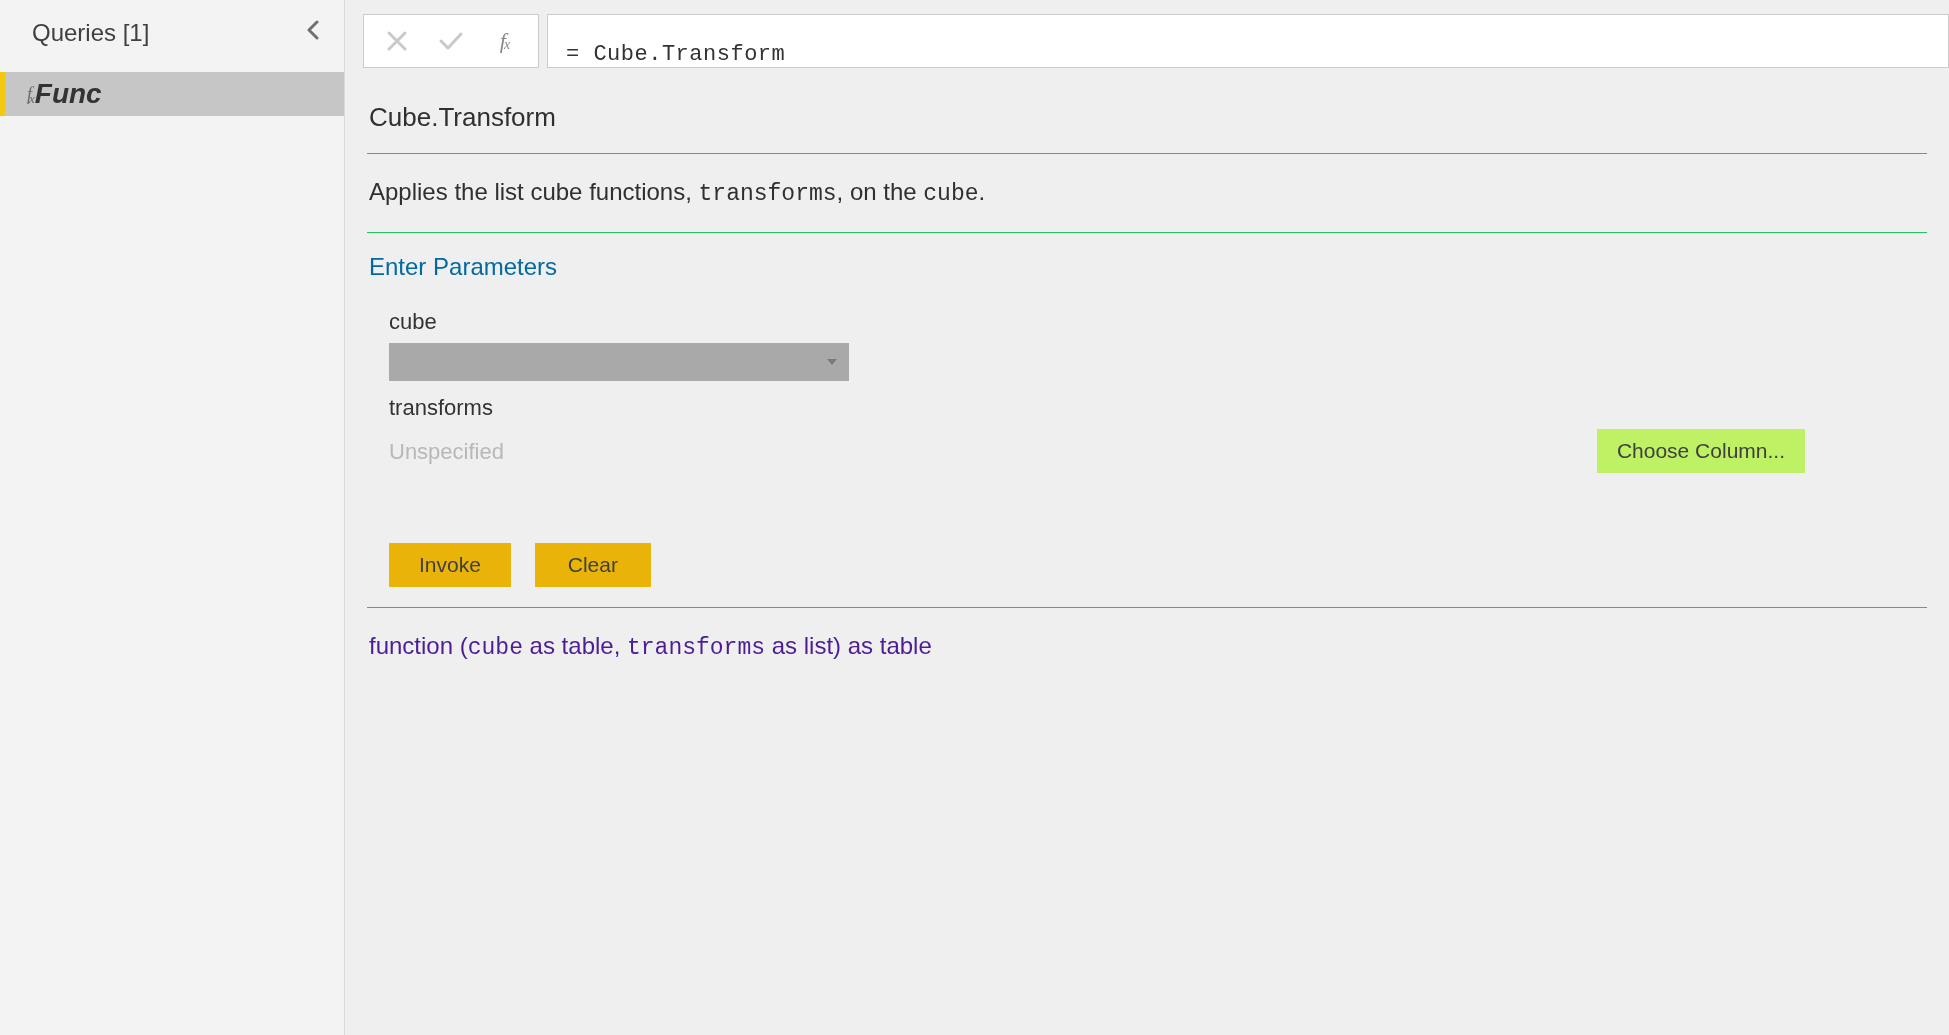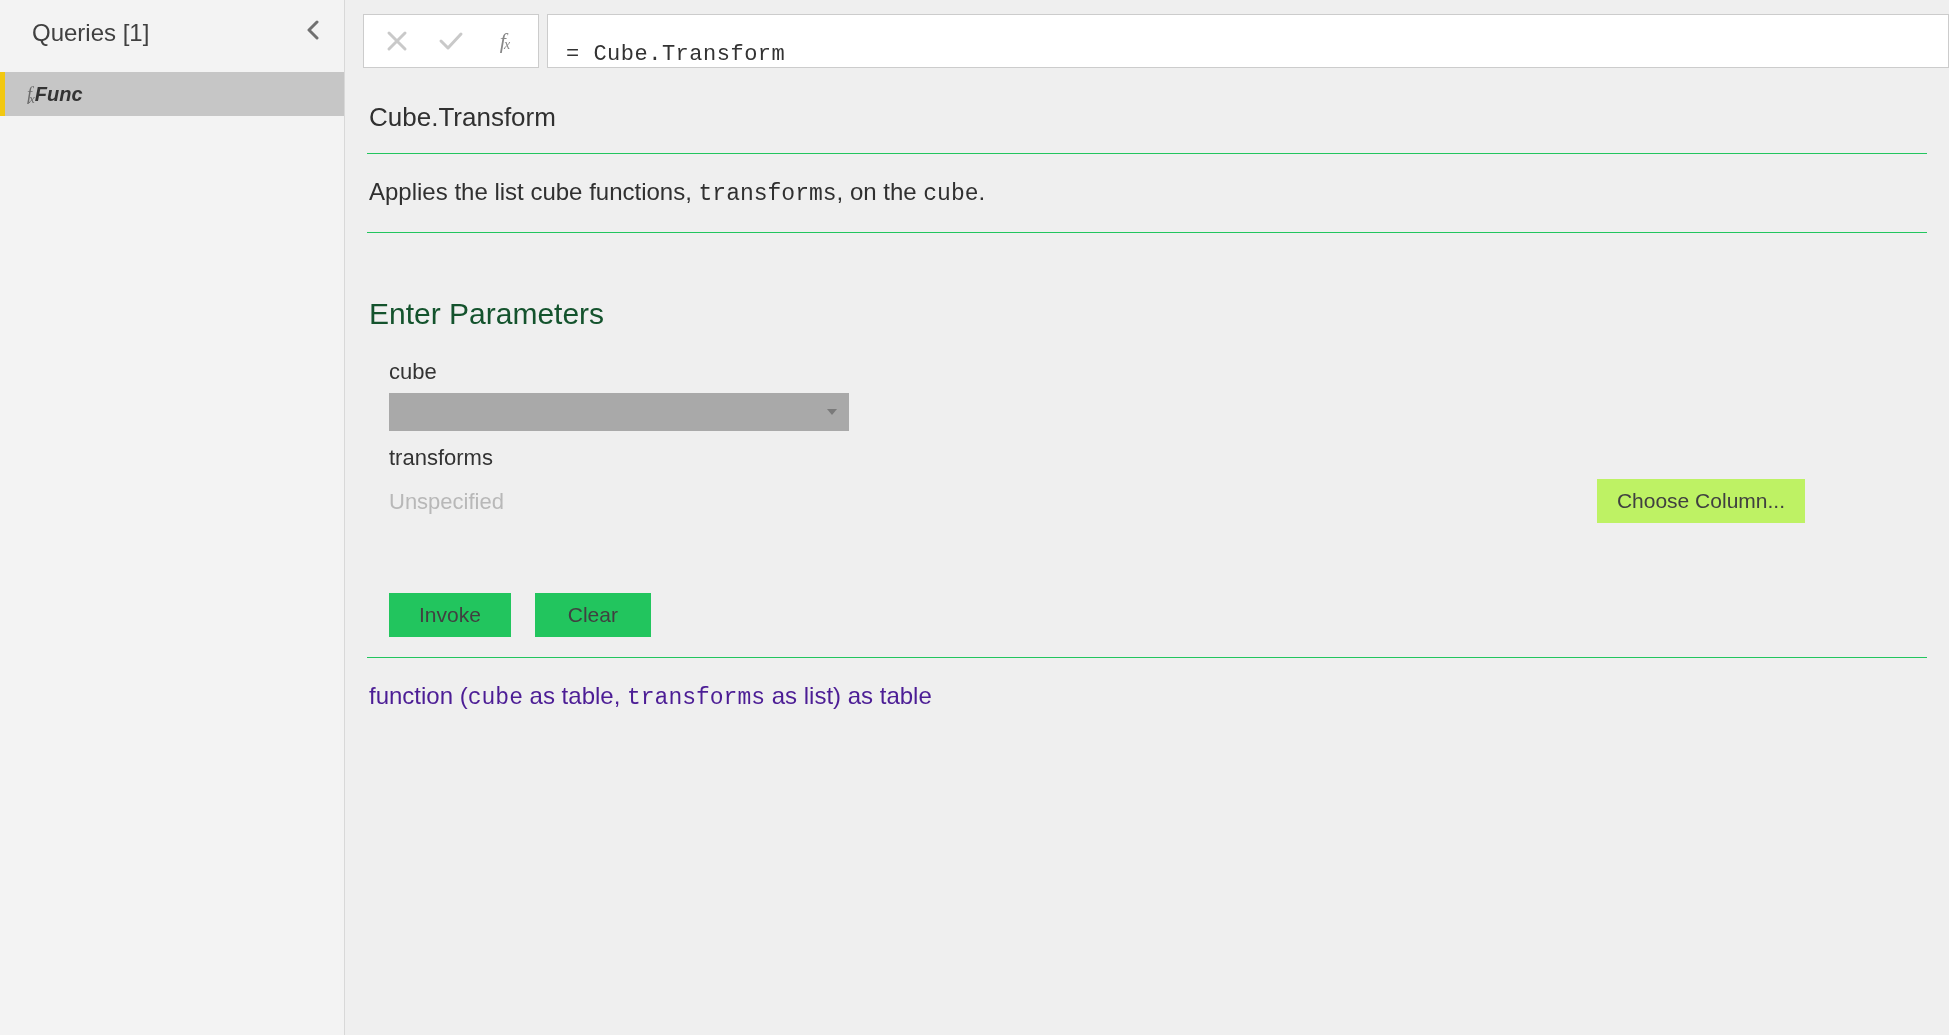--- a/index.html
+++ b/index.html
@@ -59,21 +59,21 @@
     font-style: italic;
     font-size: 13px;
     position: relative;
     top: 3px;
     margin-left: -3px;
   }
   .query-item-name {
     font-style: italic;
     font-weight: 600;
     color: #333;
-    font-size: 20px;
+    font-size: 28px;
     text-align: center;
   }
   
   .main {
     flex: 1;
     background: #efefef;
     display: flex;
     flex-direction: column;
     min-width: 0;
   }
@@ -144,25 +144,24 @@
     font-size: 24px;
     font-weight: 400;
     color: #303030;
     line-height: 1.5;
   }
   .fn-desc .mono, .signature .mono {
     font-family: Consolas, "Courier New", monospace;
     font-size: 23px;
   }
   .params-header {
-    font-size: 30px;
+    font-size: 24px;
     font-weight: 400;
-    color: #14532d;
+    color: #0369a1;
     margin-bottom: 28px;
-    margin-top: 44px;
   }
   .params-body {
     padding-left: 20px;
   }
   .param-label {
     font-size: 22px;
     color: #333;
     margin-bottom: 8px;
   }
   .dropdown {
@@ -202,21 +201,21 @@
     font-family: inherit;
     margin-right: 120px;
   }
   .action-row {
     display: flex;
     gap: 24px;
     margin-top: 70px;
     padding-left: 0;
   }
   .action-btn {
-    background: #22c55e;
+    background: #eab308;
     border: none;
     padding: 10px 30px;
     font-size: 21px;
     color: #404040;
     cursor: pointer;
     font-family: inherit;
     min-width: 116px;
   }
   .signature {
     font-size: 24px;

